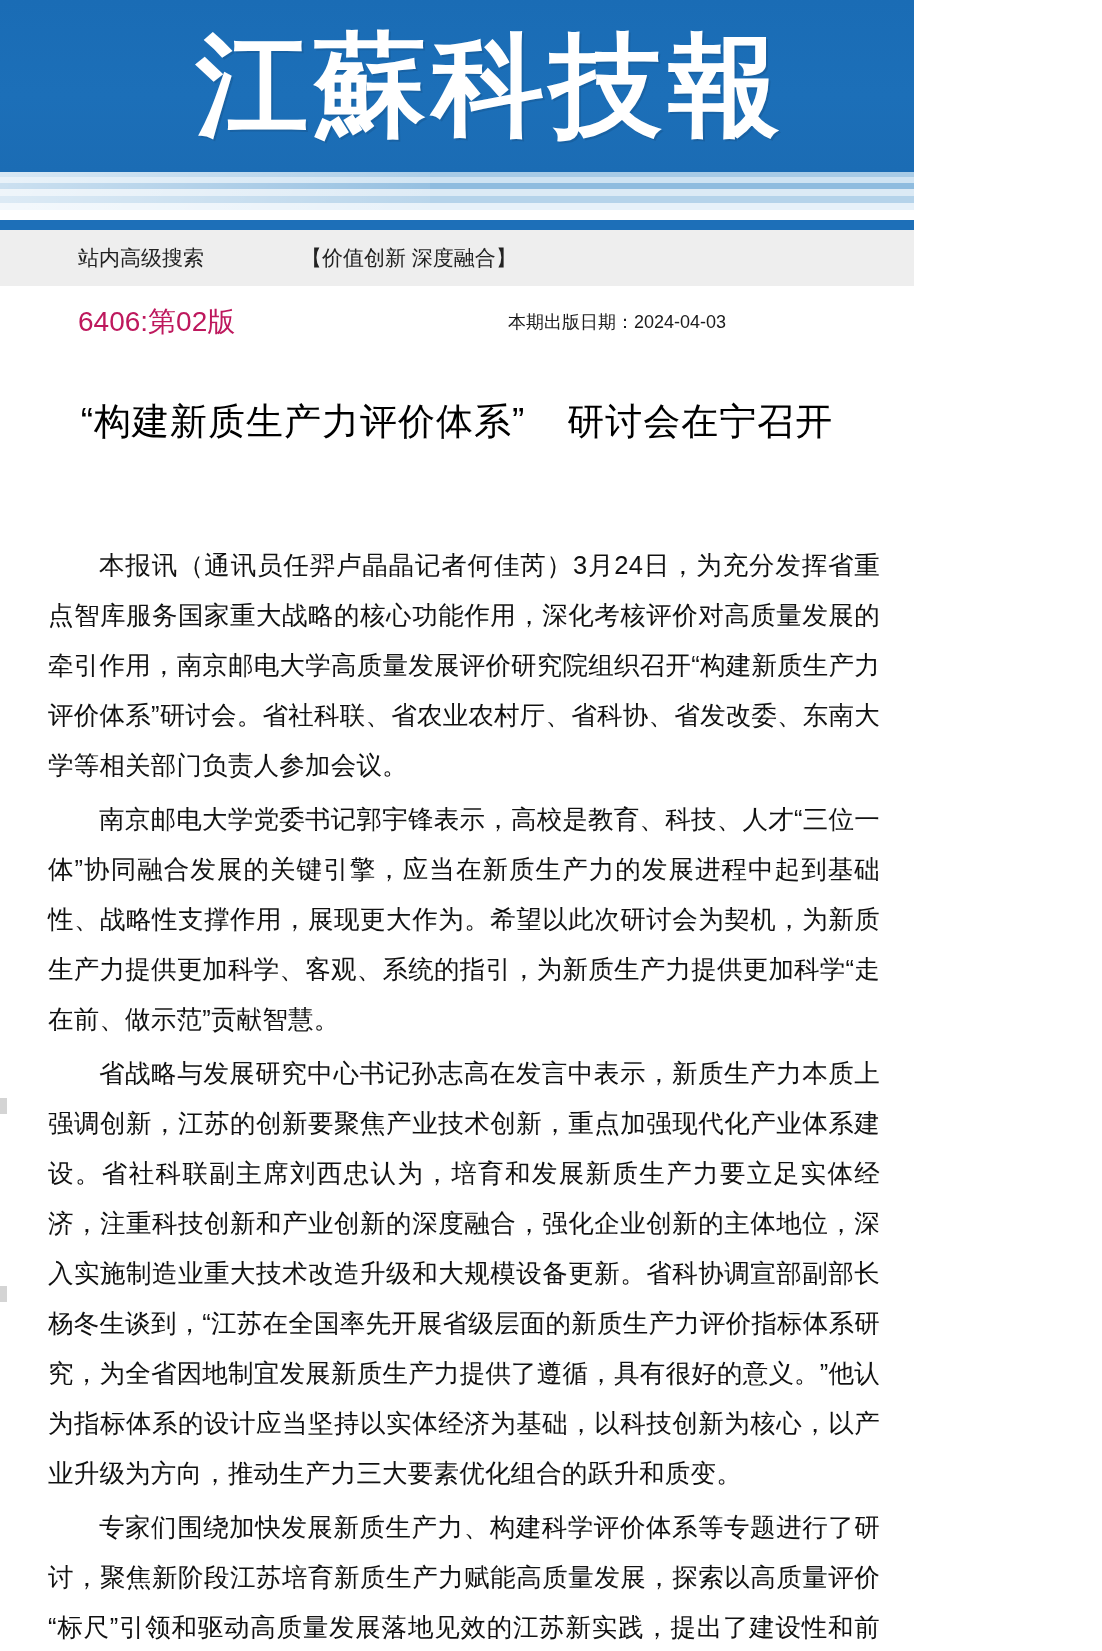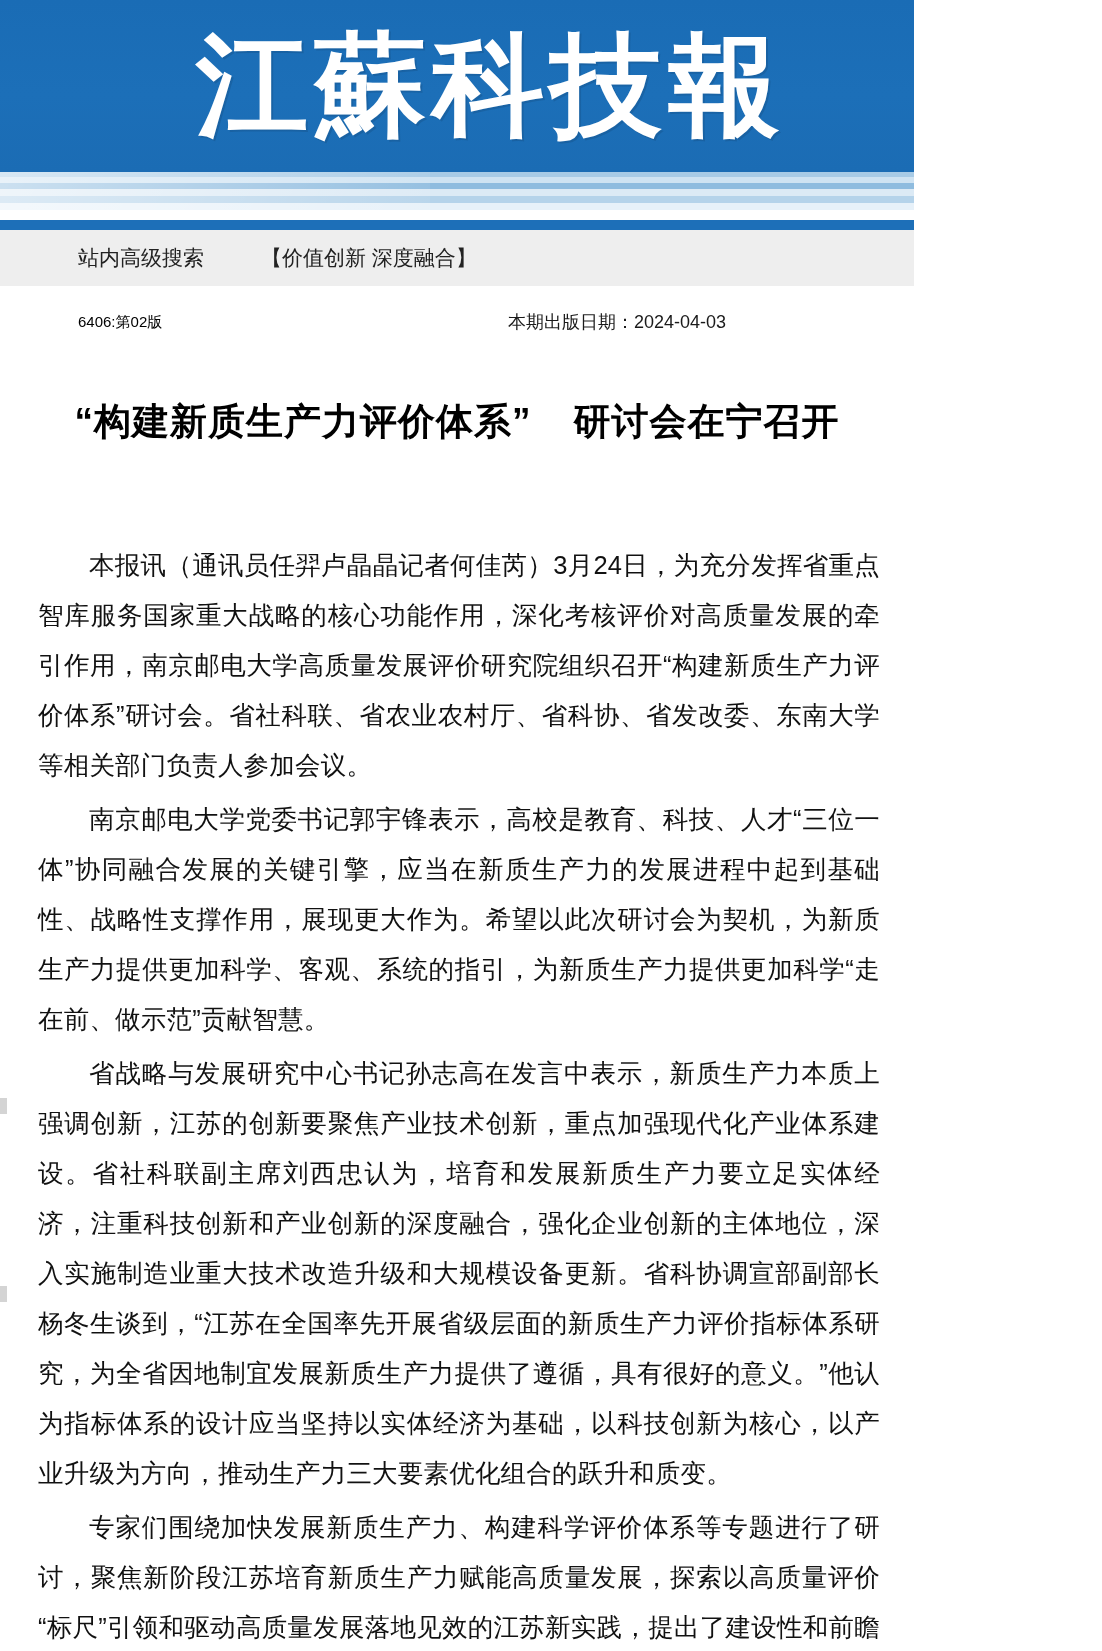--- a/index.html
+++ b/index.html
@@ -90,20 +90,21 @@
   .nav-item:last-child { margin-right: 0; }
 
   
   .searchbar {
     height: 56px;
     background: #eeeeee;
     display: flex;
     align-items: center;
     padding-left: 78px;
     box-sizing: border-box;
+    gap: 40px;
   }
   .search-link {
     font-size: 21px;
     color: #222222;
     cursor: pointer;
     white-space: nowrap;
   }
   .slogan {
     font-size: 21px;
     color: #222222;
@@ -116,59 +117,59 @@
     position: relative;
     height: 72px;
     padding: 0 78px;
     box-sizing: border-box;
     display: flex;
     align-items: center;
     justify-content: space-between;
     background: #ffffff;
   }
   .issue-left {
-    font-size: 15px;
-    color: #000000;
+    font-size: 28px;
+    color: #be185d;
     white-space: nowrap;
   }
   .issue-right {
     font-size: 18px;
     color: #1a1a1a;
     white-space: nowrap;
     padding-right: 110px;
   }
 
   
   .article {
     padding: 14px 34px 40px 34px;
     box-sizing: border-box;
   }
   .headline {
     text-align: center;
     font-size: 37px;
-    font-weight: bold;
+    font-weight: normal;
     color: #000000;
     letter-spacing: 1px;
     line-height: 1.4;
     margin: 24px 0 0 0;
     white-space: nowrap;
   }
   .headline .gap { display: inline-block; width: 42px; }
 
   .body-text {
     margin-top: 92px;
     font-size: 25.5px;
     line-height: 50px;
     color: #111111;
     text-align: justify;
     text-justify: inter-ideograph;
     letter-spacing: 0.2px;
   }
   .body-text p {
-    margin: 0 0 4px 4px;
+    margin: 0 0 4px 14px;
     text-indent: 2em;
   }
 
   
   .edge-mark {
     position: absolute;
     left: 0;
     width: 7px;
     background: #d4d4d4;
   }

